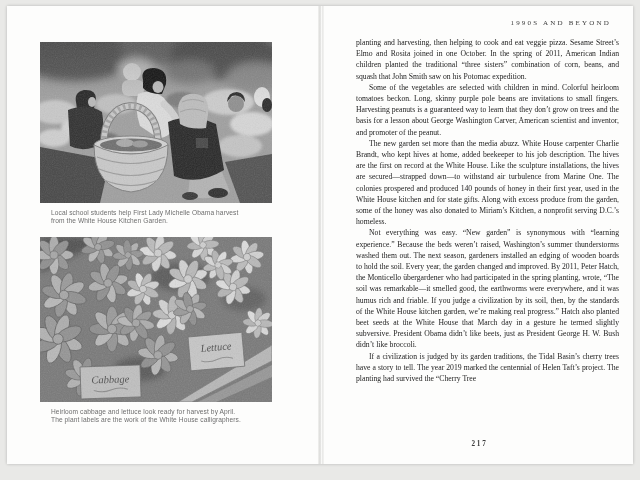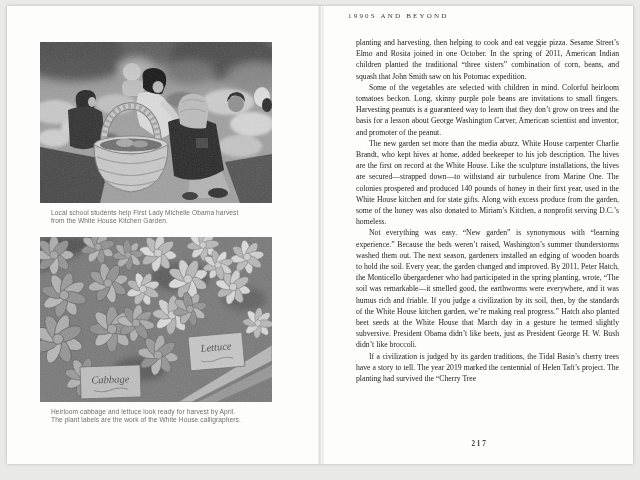--- a/index.html
+++ b/index.html
@@ -20,21 +20,21 @@
   .photo1{left:33px;top:36px;width:232px;height:161px}
   .photo2{left:33px;top:231px;width:232px;height:165px}
   .photo1 svg,.photo2 svg{display:block;width:100%;height:100%}
   .caption{
     position:absolute;font-family:"Liberation Sans",sans-serif;
     font-size:6.6px;line-height:8.2px;color:#6e6e6e;letter-spacing:.1px;
   }
   .caption1{left:44px;top:203px;width:220px}
   .caption2{left:44px;top:402px;width:220px}
   .running-head{
-    position:absolute;left:341px;top:6px;width:263px;text-align:left;
+    position:absolute;left:341px;top:13px;width:263px;text-align:right;
     font-size:7px;line-height:8px;letter-spacing:2.2px;color:#3c3c3c;
   }
   .textblock{
     position:absolute;left:349px;top:31px;width:263px;
     font-size:7.7px;line-height:11.2px;color:#232323;text-align:justify;
   }
   .textblock p{margin:0;text-indent:13px}
   .textblock p.cont{text-indent:0}
   .folio{
     position:absolute;left:341px;top:434px;width:263px;text-align:center;

